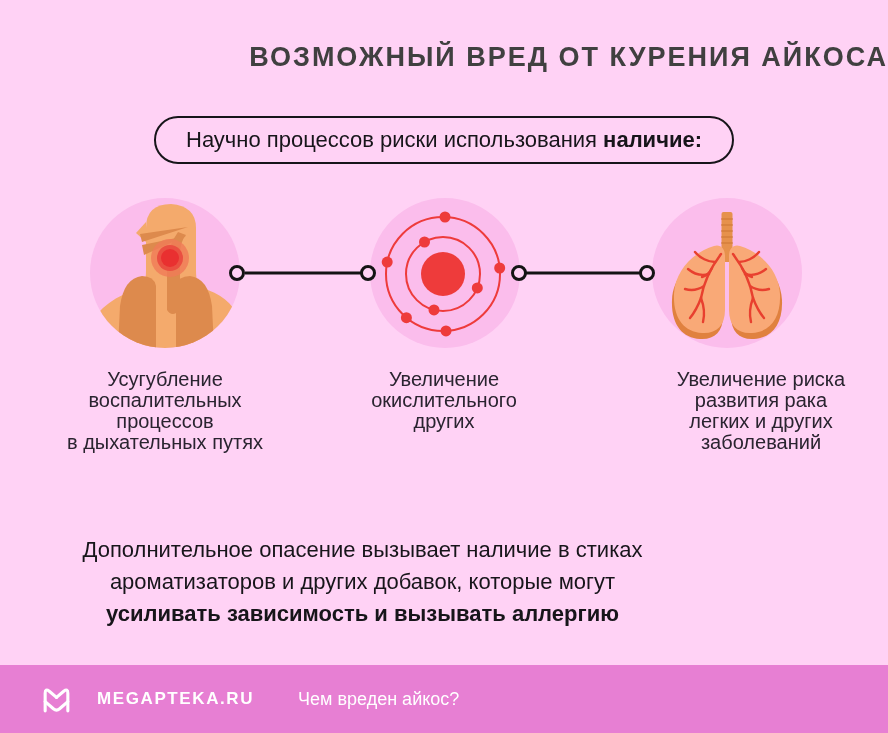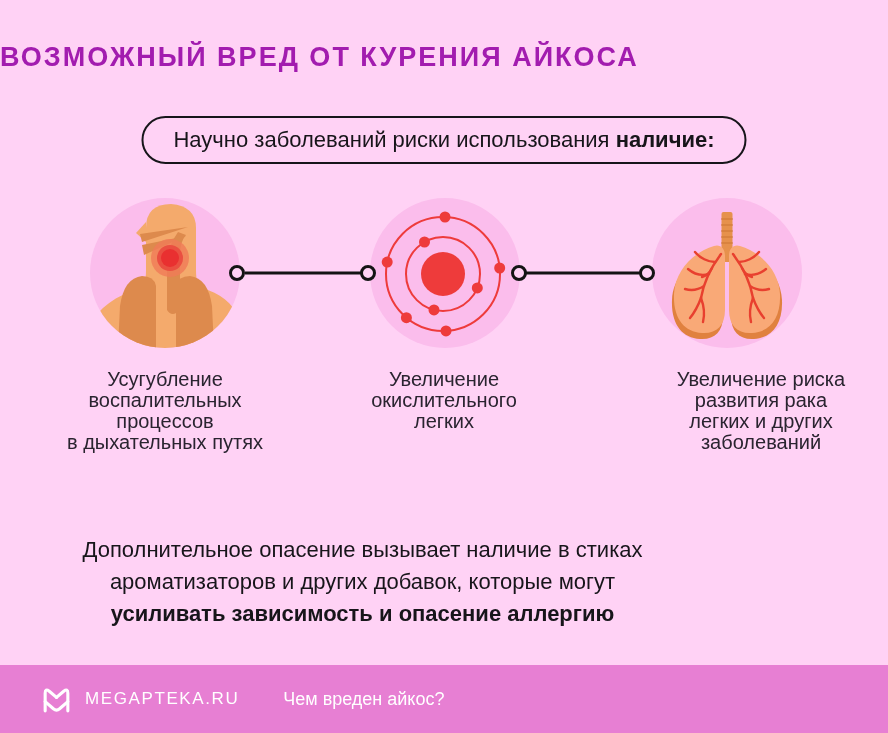--- a/index.html
+++ b/index.html
@@ -3,22 +3,22 @@
 <meta charset="utf-8">
 <style>
   * { margin:0; padding:0; box-sizing:border-box; }
   body { background:#e9e9e9; font-family:"Liberation Sans", sans-serif; }
   .page {
     position:relative; width:888px; height:733px;
     background:#ffd2f5; color:#201c24; overflow:hidden;
   }
   .title {
     position:absolute; top:42px; left:0; width:888px;
-    text-align:left; font-size:27px; font-weight:700;
-    letter-spacing:2px; color:#a21caf;
+    text-align:right; font-size:27px; font-weight:700;
+    letter-spacing:2px; color:#404040;
   }
   .pill {
     position:absolute; top:116px; left:50%; transform:translateX(-50%);
     border:2.5px solid #17151a; border-radius:26px;
     padding:9px 30px; font-size:22px; white-space:nowrap; color:#17151a;
   }
   .pill b { font-weight:700; }
   .risk-circle {
     position:absolute; top:198px; width:150px; height:150px;
     border-radius:50%; background:#fbbdec;
@@ -44,33 +44,33 @@
   }
   .note-regular { display:block; max-width:630px; margin:0 auto; }
   .note-bold { display:block; font-weight:700; margin-top:1px; }
   .footer {
     position:absolute; left:0; top:665px; width:888px; height:68px;
     background:#e77fd3; display:flex; align-items:center;
     padding-left:40px; color:#ffffff;
   }
   .footer-logo { width:33px; height:33px; flex:0 0 auto; }
   .footer-brand {
-    margin-left:12px; font-size:17px; font-weight:400; letter-spacing:1.6px;
+    margin-left:24px; font-size:17px; font-weight:700; letter-spacing:1.6px;
   }
   .footer-question { margin-left:44px; font-size:18px; font-weight:400; }
 </style>
 </head>
 <body>
 
 <div class="page">
 
   <h1 class="title">ВОЗМОЖНЫЙ ВРЕД ОТ КУРЕНИЯ АЙКОСА</h1>
 
   <div class="pill">
-    <span>Научно заболеваний риски использования</span>
+    <span>Научно процессов риски использования</span>
     <b>наличие:</b>
   </div>
 
   <div class="risk-circle" id="circle-1">
     <svg width="150" height="150" viewBox="0 0 150 150">
       <defs>
         <clipPath id="clip-c1">
             <circle cx="75" cy="75" r="75"></circle>
           </clipPath>
       </defs>
@@ -147,26 +147,26 @@
   <svg class="connectors">
     <line x1="245" y1="75" x2="361" y2="75" stroke="#141414" stroke-width="3"></line>
     <line x1="526" y1="75" x2="640" y2="75" stroke="#141414" stroke-width="3"></line>
     <circle cx="237" cy="75" r="6.5" fill="#ffd2f5" stroke="#141414" stroke-width="3"></circle>
     <circle cx="368" cy="75" r="6.5" fill="#ffd2f5" stroke="#141414" stroke-width="3"></circle>
     <circle cx="519" cy="75" r="6.5" fill="#ffd2f5" stroke="#141414" stroke-width="3"></circle>
     <circle cx="647" cy="75" r="6.5" fill="#ffd2f5" stroke="#141414" stroke-width="3"></circle>
   </svg>
 
   <div class="caption" id="caption-1">Усугубление воспалительных процессов в&nbsp;дыхательных путях</div>
-  <div class="caption" id="caption-2">Увеличение окислительного легких</div>
+  <div class="caption" id="caption-2">Увеличение окислительного других</div>
   <div class="caption" id="caption-3">Увеличение риска развития рака легких и&nbsp;других заболеваний</div>
 
   <p class="note">
     <span class="note-regular">Дополнительное опасение вызывает наличие в стиках ароматизаторов и других добавок, которые могут</span>
-    <span class="note-bold">усиливать зависимость и опасение аллергию</span>
+    <span class="note-bold">усиливать зависимость и вызывать аллергию</span>
   </p>
 
   <div class="footer">
     <svg class="footer-logo" viewBox="0 0 32 32" fill="none" stroke="#ffffff" stroke-width="3" stroke-linecap="round" stroke-linejoin="round">
       <path d="M5,27 L5,10 Q5,5 9,8 L16,14"></path>
       <path d="M27,27 L27,10 Q27,5 23,8 L16,14"></path>
       <path d="M5,18 L13,25 Q16,27.5 19,25 L27,18"></path>
     </svg>
     <span class="footer-brand">MEGAPTEKA.RU</span>
     <span class="footer-question">Чем вреден айкос?</span>

